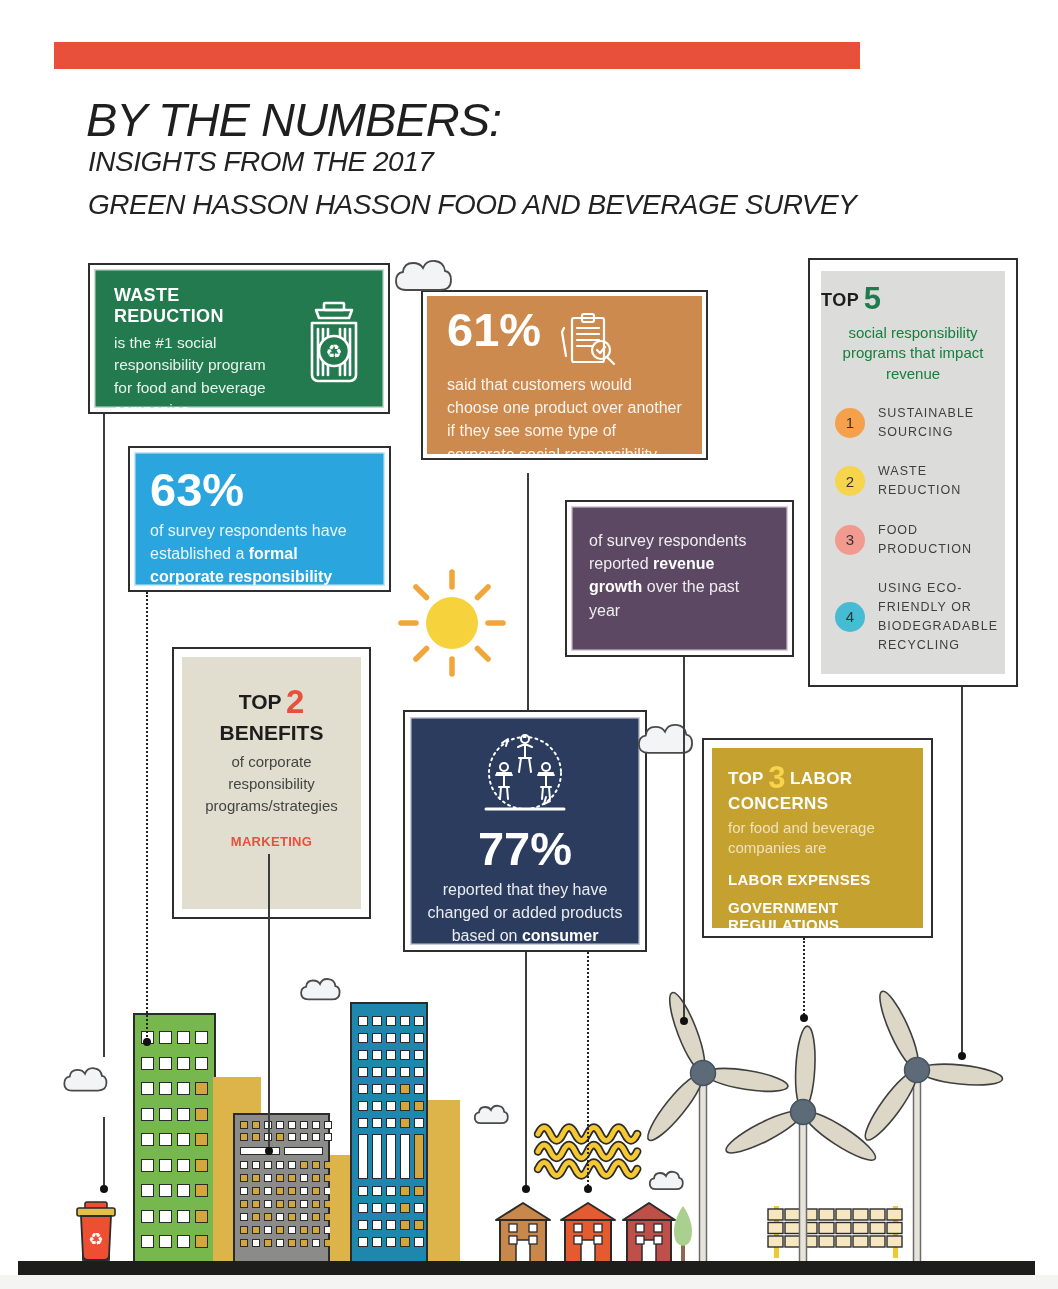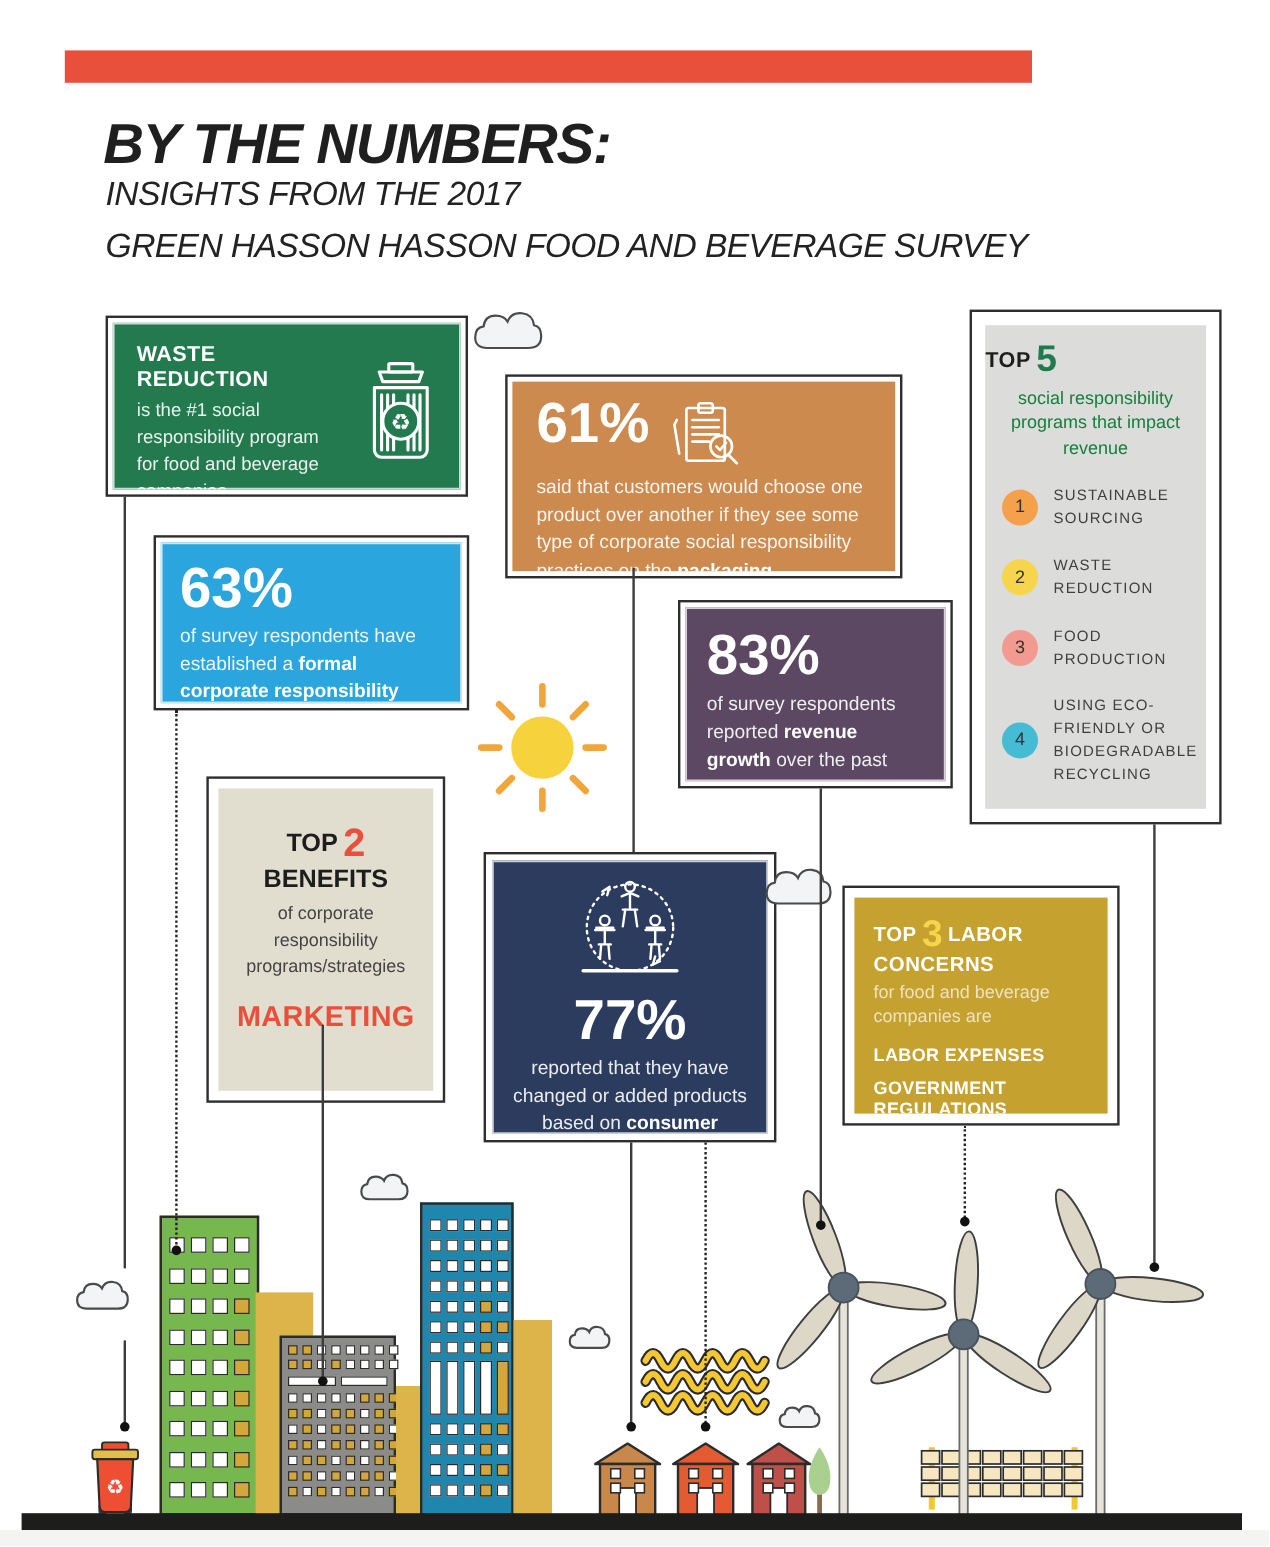--- a/index.html
+++ b/index.html
@@ -1,20 +1,20 @@
 <!DOCTYPE html>
 <html><head>
 <meta charset="utf-8">
 <style>
   html,body{margin:0;padding:0;background:#fff;}
   #canvas{position:relative;width:1058px;height:1289px;background:#fff;overflow:hidden;
           font-family:"Liberation Sans",sans-serif;}
   
   .topbar{position:absolute;left:54px;top:42px;width:806px;height:27px;background:#E8503C;}
-  .title{position:absolute;left:86px;top:92px;font-size:47px;font-weight:bold;font-style:italic;
+  .title{position:absolute;left:86px;top:92px;font-size:47px;font-weight:normal;font-style:italic;
          letter-spacing:-1px;color:#1f1f1f;}
   .sub{position:absolute;left:88px;font-size:28px;font-style:italic;color:#222;letter-spacing:-0.5px;}
   
   .card{position:absolute;background:#fff;border:2px solid #2e2e2e;padding:4px;box-sizing:border-box;z-index:2;}
   .card.pad8{padding:8px;} .card.pad11{padding:11px;}
   .panel{width:100%;height:100%;box-sizing:border-box;color:#fff;overflow:hidden;}
   .inset{box-shadow:inset 0 0 0 1.5px rgba(255,255,255,.75);}
   .p-green{background:#237A4E;} .p-orange{background:#CD8A4F;} .p-blue{background:#2AA5DD;}
   .p-purple{background:#5C4862;} .p-navy{background:#2B3C5E;} .p-gold{background:#C5A12F;}
   .p-beige{background:#E2DECF;color:#333;} .p-gray{background:#DCDCDA;color:#333;}
@@ -30,21 +30,21 @@
   .t5item{display:flex;align-items:center;gap:13px;margin:0 0 21px 14px;}
   .t5c{width:30px;height:30px;border-radius:50%;flex-shrink:0;display:flex;align-items:center;
        justify-content:center;font-size:15px;color:#333;}
   .c1{background:#F5A14C;} .c2{background:#F6D44B;} .c3{background:#F29A90;}
   .c4{background:#45BCD4;}
   .t5lbl{font-size:12.5px;letter-spacing:1px;color:#3f3f3f;line-height:1.5;}
   
   .bftop{font-size:21px;font-weight:bold;color:#1d1d1d;}
   .bfnum{font-size:33px;font-weight:bold;color:#E8503C;vertical-align:-4px;}
   .bfsub{font-size:15px;color:#444;line-height:1.45;margin-top:6px;}
-  .bfitem{font-size:24px;font-weight:bold;color:#E8503C;letter-spacing:.3px;}
+  .bfitem{font-size:13px;font-weight:bold;color:#E8503C;letter-spacing:.3px;}
   
   .lbtop{font-size:17px;font-weight:bold;color:#fff;letter-spacing:.4px;}
   .lbnum{font-size:31px;font-weight:bold;color:#F6D44B;vertical-align:-4px;}
   .lbsub{font-size:15px;color:#F0E2BA;line-height:1.35;margin:4px 0 12px;}
   .lbitem{font-size:15px;font-weight:bold;color:#fff;letter-spacing:.3px;margin-bottom:11px;}
   
   .line{position:absolute;width:0;border-left:2px solid #3c3c3c;z-index:4;}
   .line.dash{border-left:2.5px dotted #222;}
   .dot{position:absolute;width:8px;height:8px;background:#111;border-radius:50%;
        transform:translate(-50%,-50%);z-index:4;}
@@ -85,21 +85,21 @@
             <line x1="42" y1="30" x2="42" y2="76"></line>
           <line x1="47" y1="30" x2="47" y2="76"></line>
             <line x1="52" y1="30" x2="52" y2="76"></line>
           <circle cx="36" cy="52" r="15" fill="#237A4E"></circle>
         </g>
         <text x="36" y="59" text-anchor="middle" font-size="19" fill="#fff" font-family="DejaVu Sans">♻</text>
       </svg>
     </div>
   </div>
 
-  <div class="card" style="left:421px;top:312px;width:331px;height:170px;">
+  <div class="card" style="left:421px;top:290px;width:287px;height:170px;">
     <div class="panel p-orange" style="padding:10px 20px;">
       <div style="display:flex;align-items:flex-start;">
         <span class="big">61%</span>
         <svg width="62" height="60" viewBox="0 0 62 60" style="margin:4px 0 0 16px;">
           <g stroke="#fff" stroke-width="2.2" fill="none" stroke-linecap="round" stroke-linejoin="round">
             <line x1="5" y1="22" x2="9" y2="46"></line>
               <line x1="5" y1="22" x2="7" y2="18"></line>
             <rect x="15" y="8" width="32" height="44" rx="2"></rect>
             <rect x="25" y="4" width="12" height="8" rx="2"></rect>
             <line x1="20" y1="18" x2="42" y2="18"></line>
@@ -148,21 +148,20 @@
 
   <div class="card" style="left:128px;top:446px;width:263px;height:146px;">
     <div class="panel p-blue inset" style="padding:14px 16px;">
       <div class="big">63%</div>
       <div class="cardtxt" style="margin-top:6px;"><span>of survey respondents have established a </span><b>formal corporate responsibility strategy</b></div>
     </div>
   </div>
 
   <div class="card" style="left:565px;top:500px;width:229px;height:157px;">
     <div class="panel p-purple inset" style="padding:16px 18px;">
-      <div class="big">83%</div>
       <div class="cardtxt" style="margin-top:7px;"><span>of survey respondents reported </span><b>revenue growth</b><span> over the past year</span></div>
     </div>
   </div>
 
   <div class="card pad8" style="left:172px;top:634px;width:199px;height:272px;margin-top:13px;">
     <div class="panel p-beige" style="padding:26px 6px;text-align:center;">
       <div>
         <span class="bftop">TOP</span>
         <span class="bfnum">2</span>
         <span class="bftop">BENEFITS</span>

